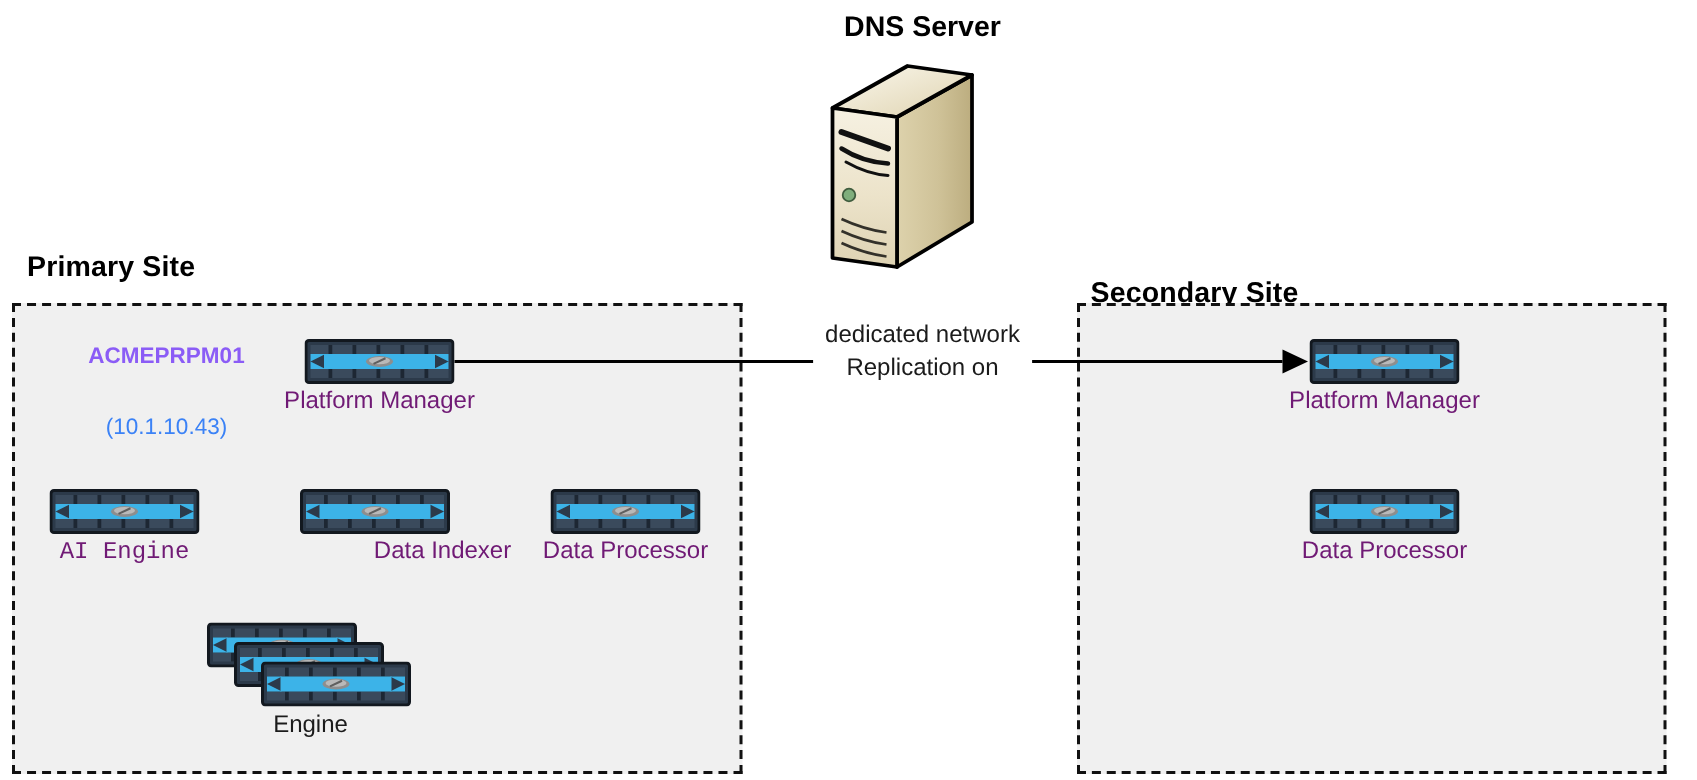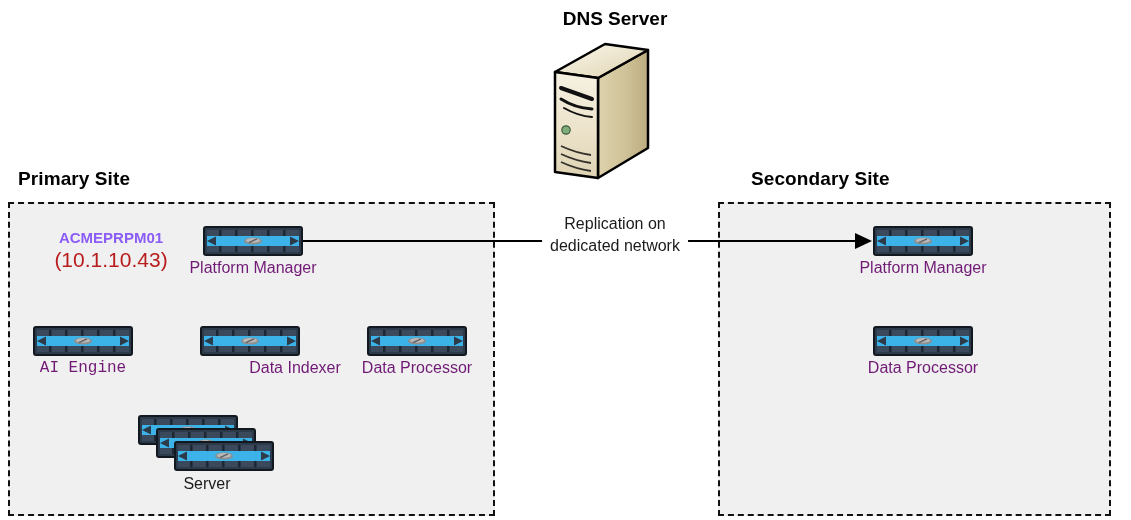--- a/index.html
+++ b/index.html
@@ -26,21 +26,21 @@
 
   .site-title{
     position:absolute;
     font-size:19px;
     font-weight:bold;
     letter-spacing:.1px;
     color:#000000;
     white-space:nowrap;
   }
   #primary-site-title{left:18px;top:168px;}
-  #secondary-site-title{left:727px;top:168px;margin-left:24px;}
+  #secondary-site-title{left:727px;top:185px;}
 
   
   .node{position:absolute;}
   .node-label{
     position:absolute;
     font-size:16px;
     color:#701a75;
     white-space:nowrap;
     text-align:center;
     left:50%;
@@ -59,21 +59,21 @@
   #agents-node .device{position:absolute;}
   #agents-node .dev-a{left:0px;top:0px;}
   #agents-node .dev-b{left:18px;top:13px;}
   #agents-node .dev-c{left:36px;top:26px;}
   #agents-label{position:absolute;left:69px;top:60px;transform:translateX(-50%);
     font-size:16px;white-space:nowrap;color:#1b1b1b;}
 
   
   .host-label{position:absolute;text-align:center;white-space:nowrap;line-height:1.28;}
   .host-name{font-size:15px;font-weight:bold;color:#8b5cf6;display:block;}
-  .host-ip{font-size:21px;font-weight:normal;color:#b91c1c;display:block;}
+  .host-ip{font-size:15px;font-weight:normal;color:#3b82f6;display:block;margin-top:28px;}
   #primary-host-label{left:46px;top:228px;width:130px;}
   #secondary-host-label{left:996px;top:228px;width:130px;}
 
   
   #dns-node{position:absolute;left:542px;top:42px;width:124px;height:146px;}
   #dns-node svg{display:block;}
   #dns-title{
     position:absolute;left:615px;top:8px;transform:translateX(-50%);
     font-size:19px;font-weight:bold;color:#000;white-space:nowrap;
   }
@@ -334,21 +334,21 @@
           <rect x="80" y="20" width="2.5" height="6"></rect>
         </g>
         <path d="M4,10 L14,10 L4,15 L14,20 L4,20 Z" fill="#3cb3e8"></path>
         <path d="M96,10 L86,10 L96,15 L86,20 L96,20 Z" fill="#3cb3e8"></path>
         <rect x="13" y="10" width="74" height="10" fill="#3cb3e8"></rect>
         <ellipse cx="50" cy="15" rx="9" ry="3.6" fill="#8e8e8e"></ellipse>
         <ellipse cx="50" cy="14.4" rx="7" ry="2.4" fill="#b9b9b9"></ellipse>
         <path d="M46,16.6 L54,12.8" stroke="#5f5f5f" stroke-width="1.4"></path>
       </svg>
     </div>
-    <div id="agents-label">Server</div>
+    <div id="agents-label">Engine</div>
   </div>
 
   <div id="secondary-site-title" class="site-title">Secondary Site</div>
   <div id="secondary-site-box" class="site-box"></div>
 
   <div id="secondary-host-label" class="host-label">
   </div>
 
   <div class="node" style="left:873px;top:226px;width:100px;">
     <div class="device">
@@ -407,17 +407,17 @@
     </div>
     <div class="node-label" style="top:33px;">Data Processor</div>
   </div>
 
   <svg id="replication-link" viewBox="0 0 1131 520" xmlns="http://www.w3.org/2000/svg">
     <line x1="303" y1="241" x2="855" y2="241" stroke="#000000" stroke-width="2"></line>
     <polygon points="855,233 872,241 855,249" fill="#000000"></polygon>
   </svg>
 
   <div id="replication-label">
+    <div>dedicated network</div>
     <div>Replication on</div>
-    <div>dedicated network</div>
   </div>
 
 </div>
 
 </body></html>

